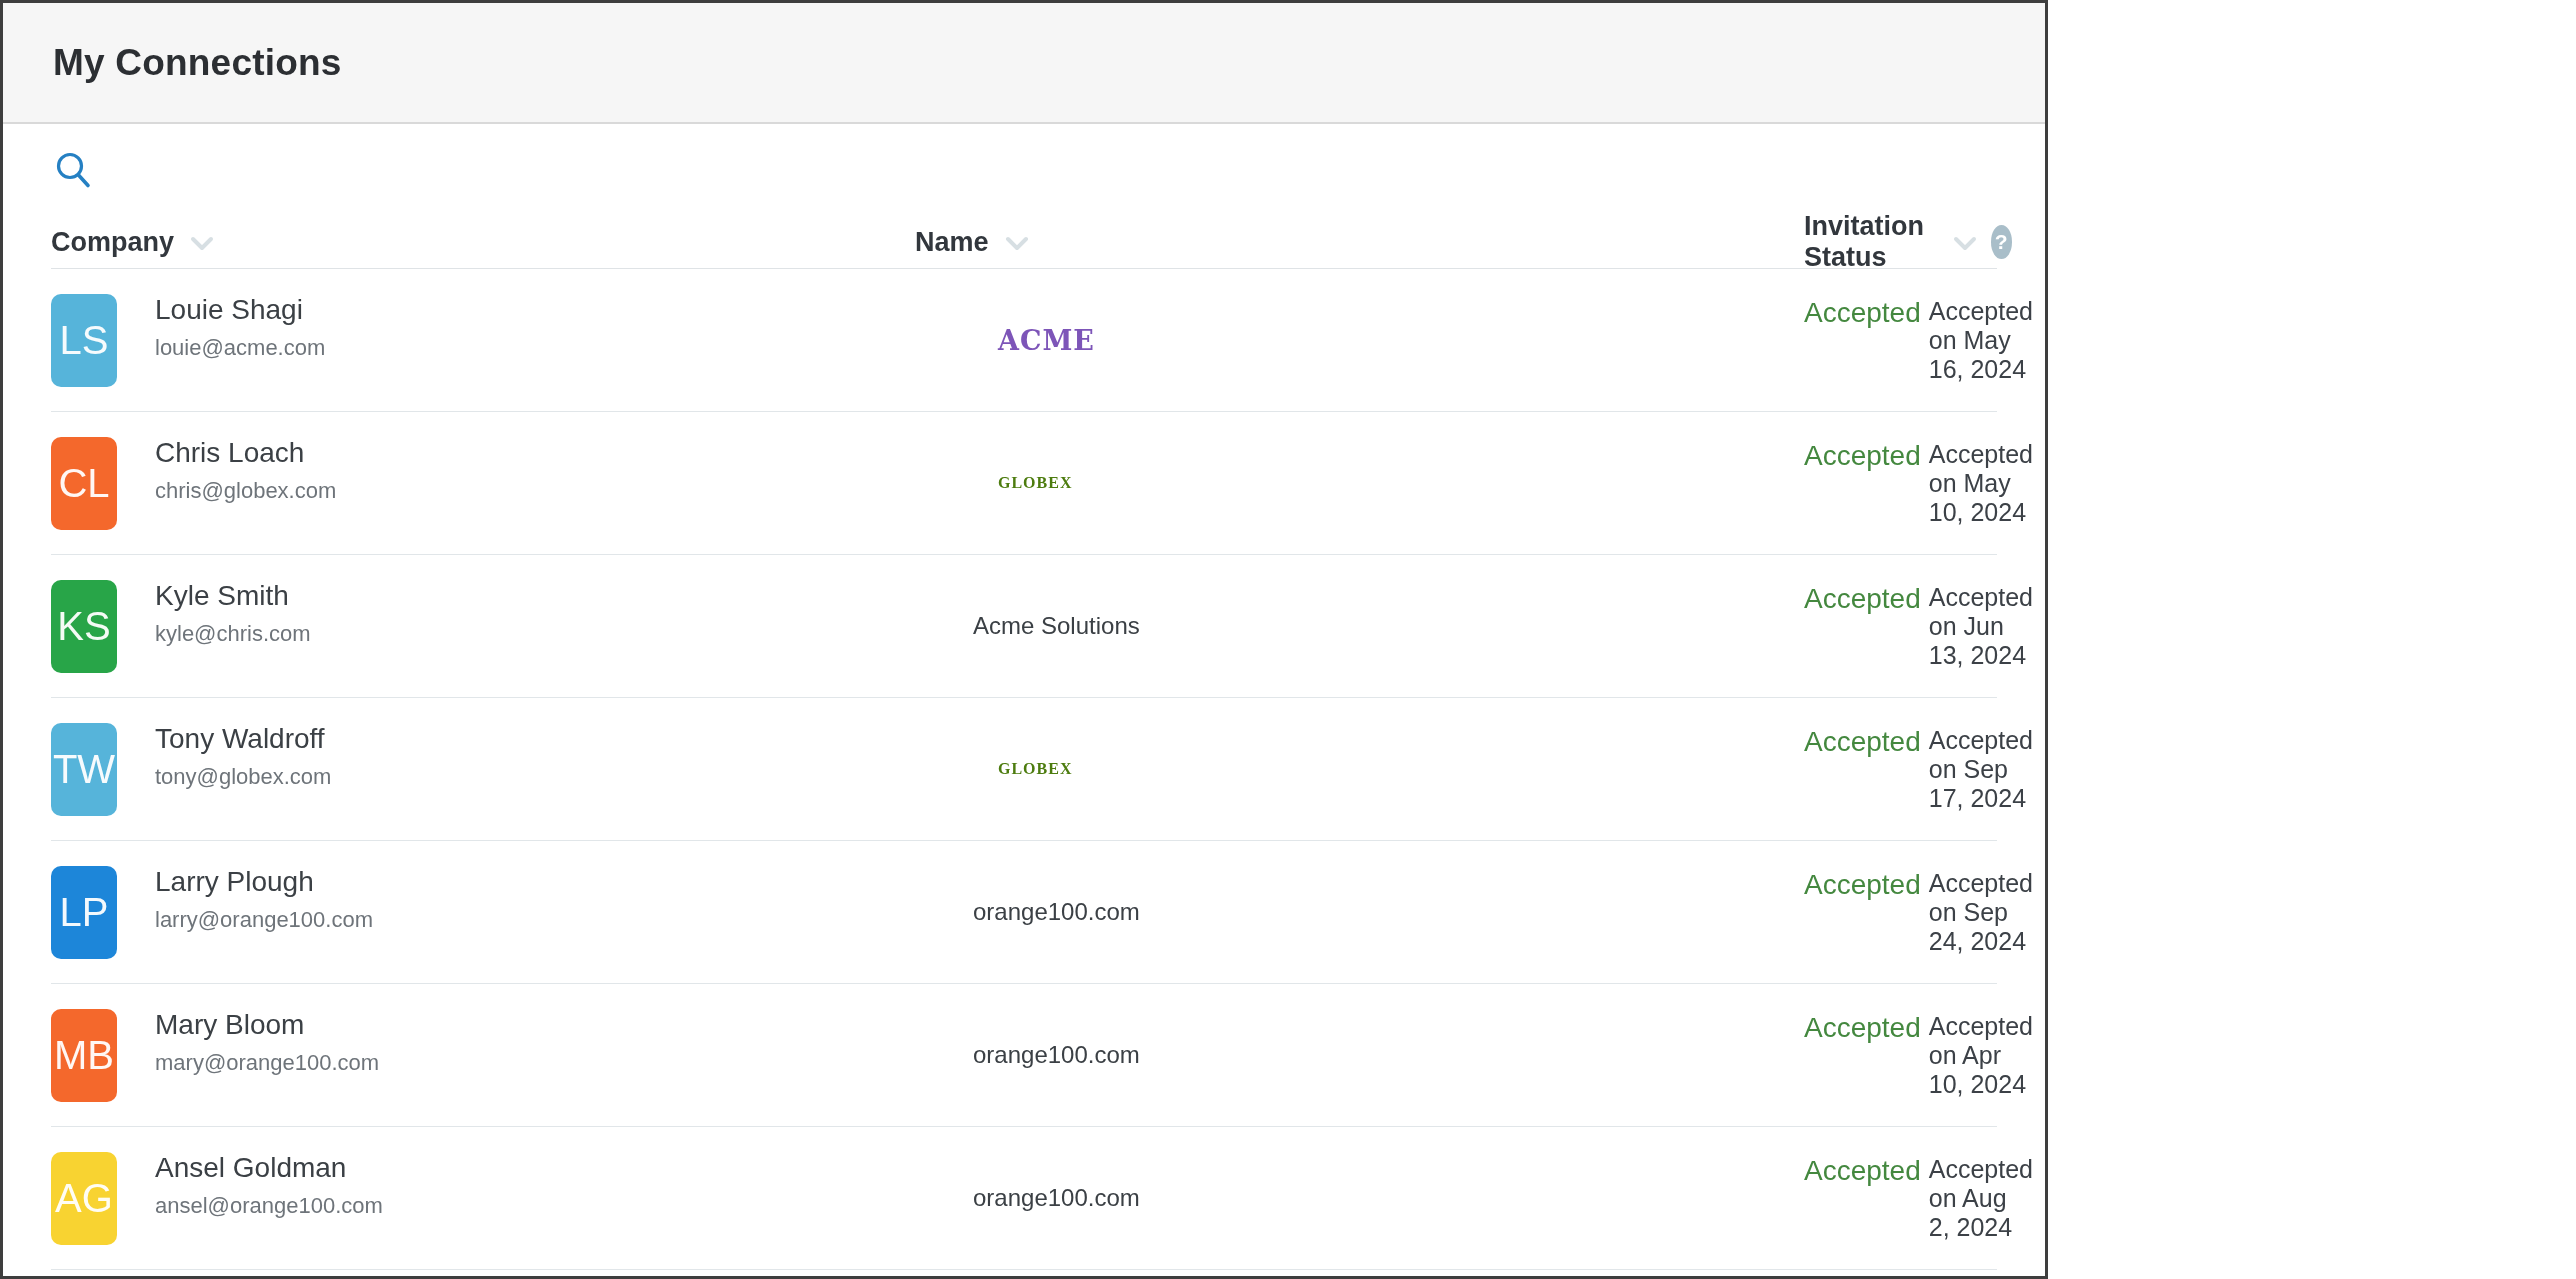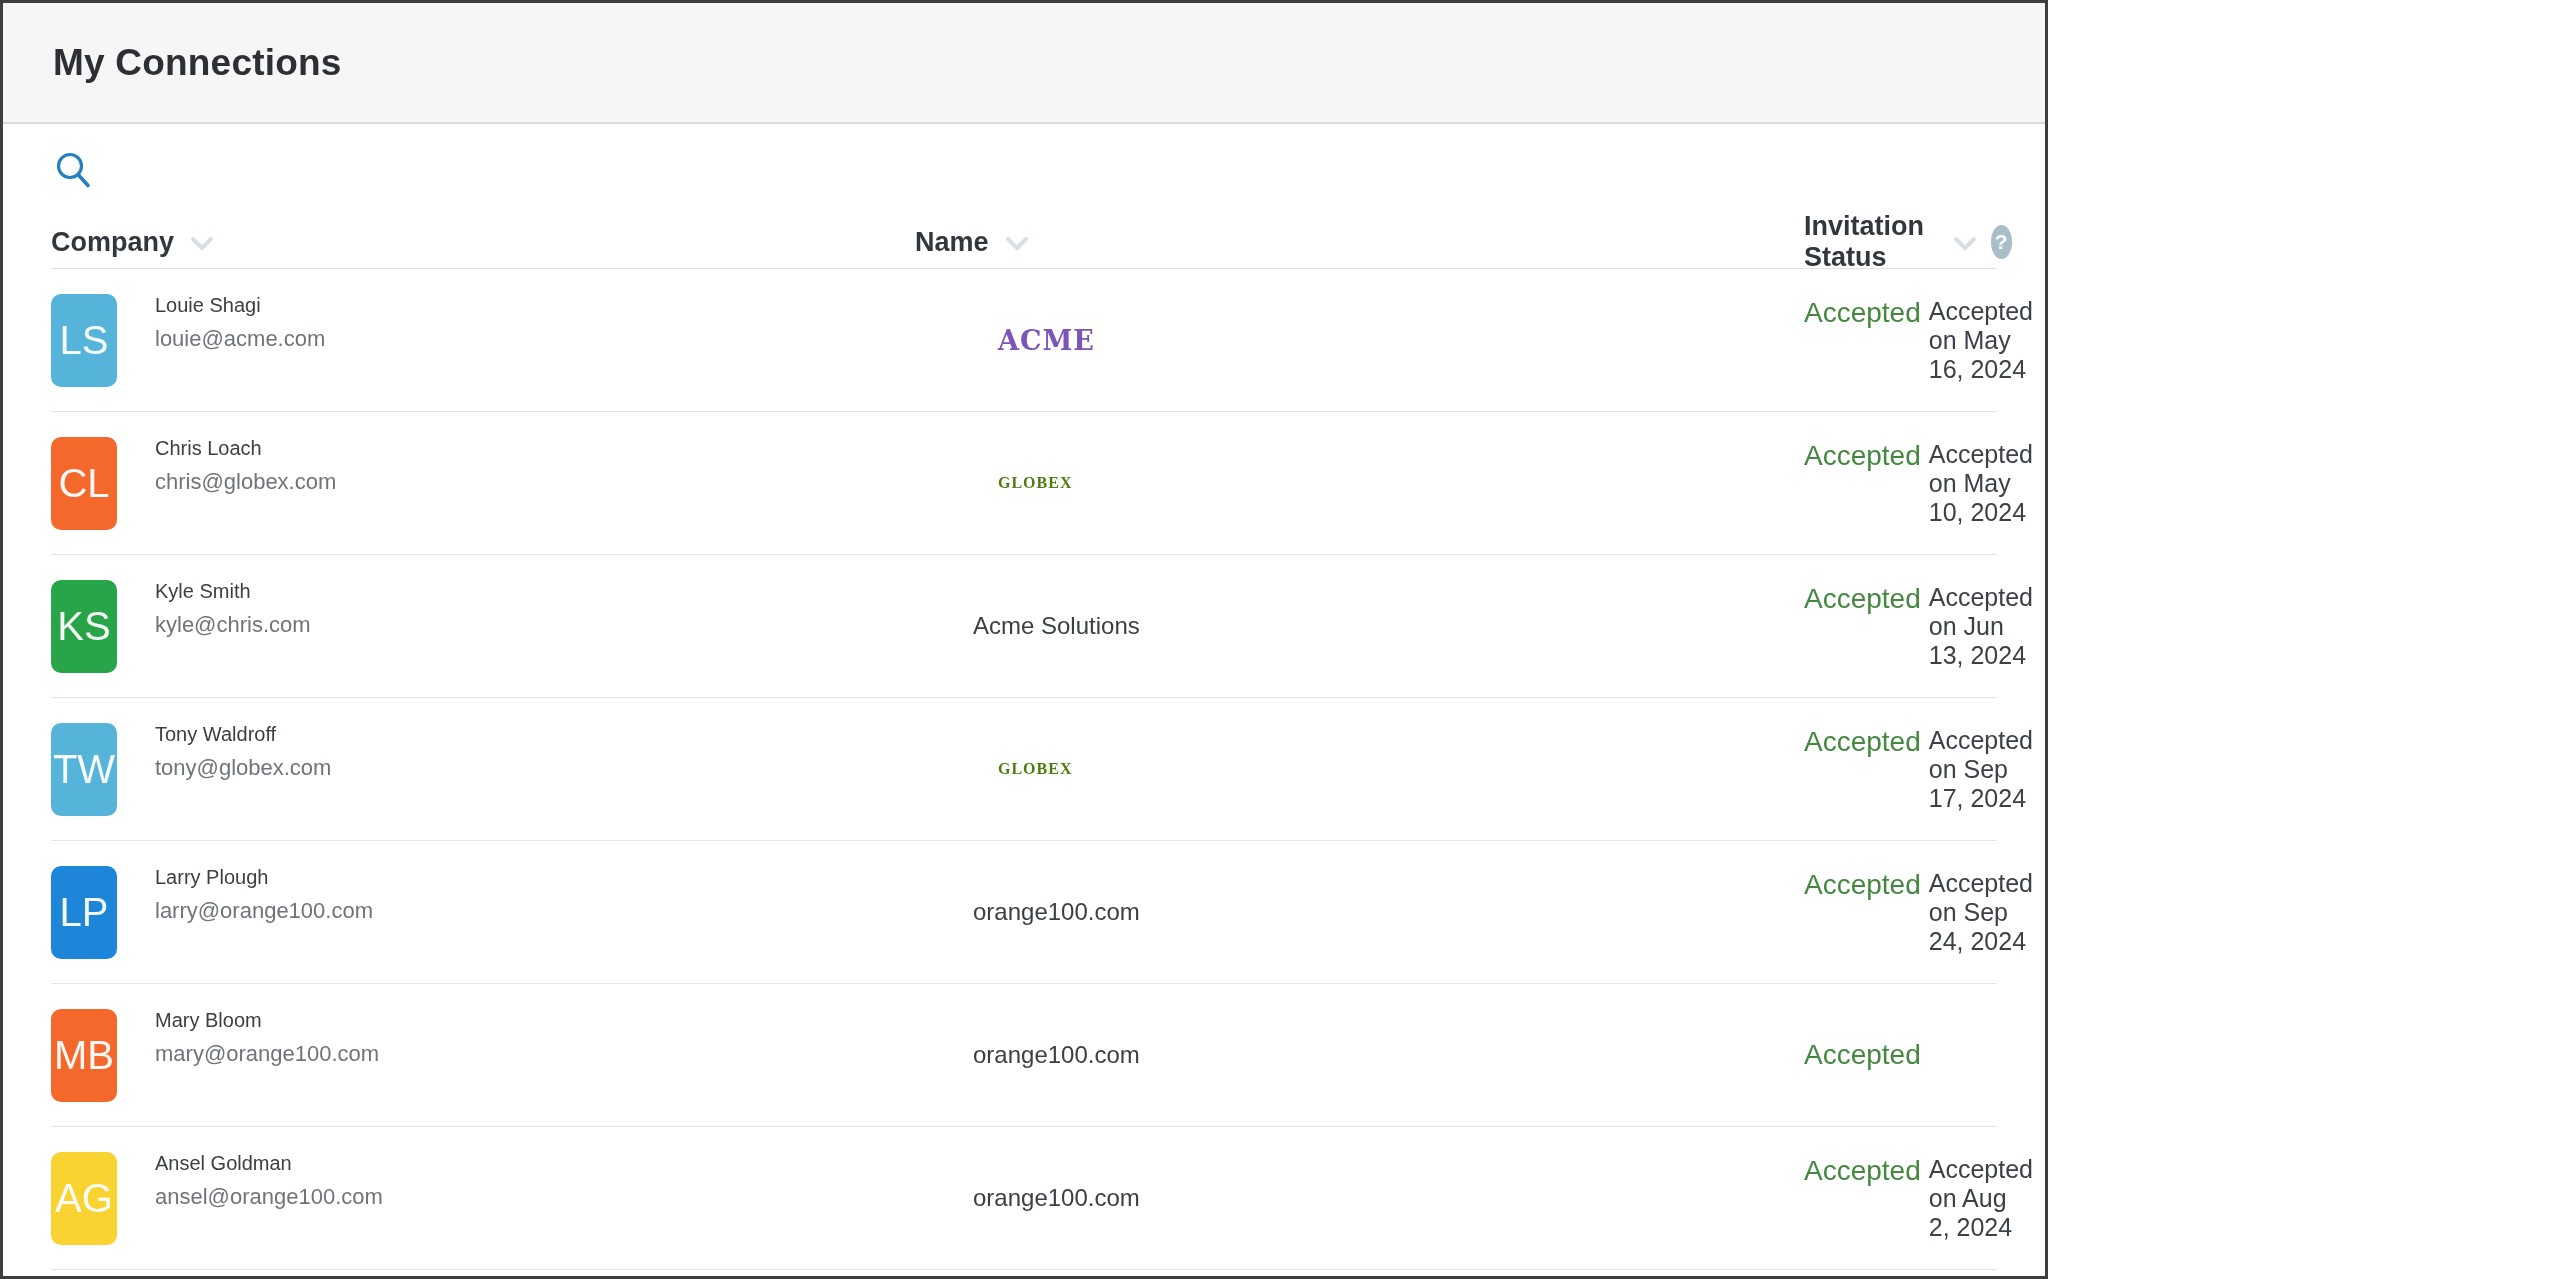--- a/index.html
+++ b/index.html
@@ -82,21 +82,21 @@
     border-radius: 10px;
     display: flex;
     align-items: center;
     justify-content: center;
     color: rgba(255,255,255,0.95);
     font-size: 40px;
     font-weight: 400;
     flex: 0 0 auto;
   }
   .name-stack { display: flex; flex-direction: column; gap: 9px; }
-  .person-name { font-size: 20px; color: #3b4045; }
+  .person-name { font-size: 28px; color: #3b4045; }
   .person-email { font-size: 22px; color: #6e747a; }
   .company-cell { padding-left: 58px; }
   .company { font-size: 24px; color: #3b4045; }
   .company-logo-acme {
     font-family: "DejaVu Serif", serif;
     font-weight: 700;
     font-size: 27px;
     color: #7d55b8;
     letter-spacing: 1px;
     margin-left: 25px;
@@ -309,20 +309,28 @@
       <div class="name-stack">
         <div class="person-name">Mary Bloom</div>
         <div class="person-email">mary@orange100.com</div>
       </div>
     </div>
     <div class="company-cell">
       <span class="company">orange100.com</span>
     </div>
     <div class="status-cell">
       <div class="status-label">Accepted</div>
+      <div class="status-detail-line">
+        <span>Accepted on Apr 10, 2024</span>
+        <span class="history-icon">
+          <svg width="30" height="30" viewBox="0 0 24 24">
+            <path fill="#1f78bf" d="M13 3c-4.97 0-9 4.03-9 9H1l3.89 3.89.07.14L9 12H6c0-3.87 3.13-7 7-7s7 3.13 7 7-3.13 7-7 7c-1.93 0-3.68-.79-4.94-2.06l-1.42 1.42C8.27 19.99 10.51 21 13 21c4.97 0 9-4.03 9-9s-4.03-9-9-9zm-1 5v5l4.28 2.54.72-1.21-3.5-2.08V8H12z"></path>
+          </svg>
+        </span>
+      </div>
     </div>
   </div>
 
   <div class="grid-cols row">
     <div class="name-cell">
       <div class="avatar" style="background: rgb(248, 211, 49);">
         <span>AG</span>
       </div>
       <div class="name-stack">
         <div class="person-name">Ansel Goldman</div>

